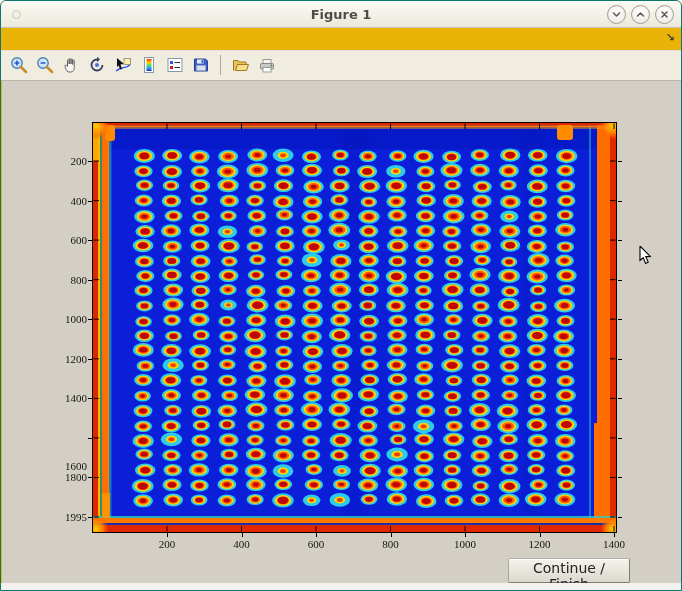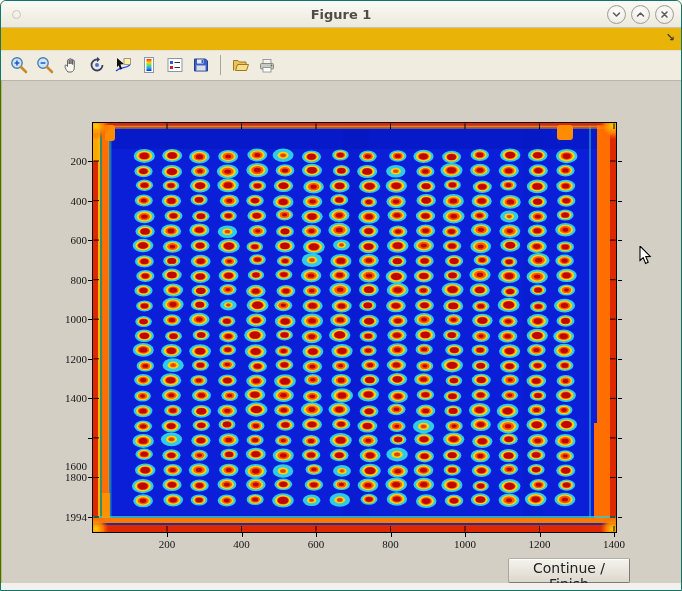--- a/index.html
+++ b/index.html
@@ -1851,19 +1851,19 @@
       <div class="tickmark" style="left: 616px; top: 277.8px; width: 4px; height: 1px;"></div>
       <div class="tick-label y-label" style="left: 43px; top: 310.36px;">1400</div>
       <div class="tickmark" style="left: 86px; top: 317.36px; width: 4px; height: 1px;"></div>
       <div class="tickmark" style="left: 616px; top: 317.36px; width: 4px; height: 1px;"></div>
       <div class="tick-label y-label" style="left: 43px; top: 349.92px; margin-top: 28px;">1600</div>
       <div class="tickmark" style="left: 86px; top: 356.92px; width: 4px; height: 1px;"></div>
       <div class="tickmark" style="left: 616px; top: 356.92px; width: 4px; height: 1px;"></div>
       <div class="tick-label y-label" style="left: 43px; top: 389.48px;">1800</div>
       <div class="tickmark" style="left: 86px; top: 396.48px; width: 4px; height: 1px;"></div>
       <div class="tickmark" style="left: 616px; top: 396.48px; width: 4px; height: 1px;"></div>
-      <div class="tick-label y-label" style="left: 43px; top: 429.04px;">1994</div>
+      <div class="tick-label y-label" style="left: 43px; top: 429.04px;">1995</div>
       <div class="tickmark" style="left: 86px; top: 436.04px; width: 4px; height: 1px;"></div>
       <div class="tickmark" style="left: 616px; top: 436.04px; width: 4px; height: 1px;"></div>
     </div>
 
   <div class="bottom-strip"></div>
 </div>
 
 </body></html>

